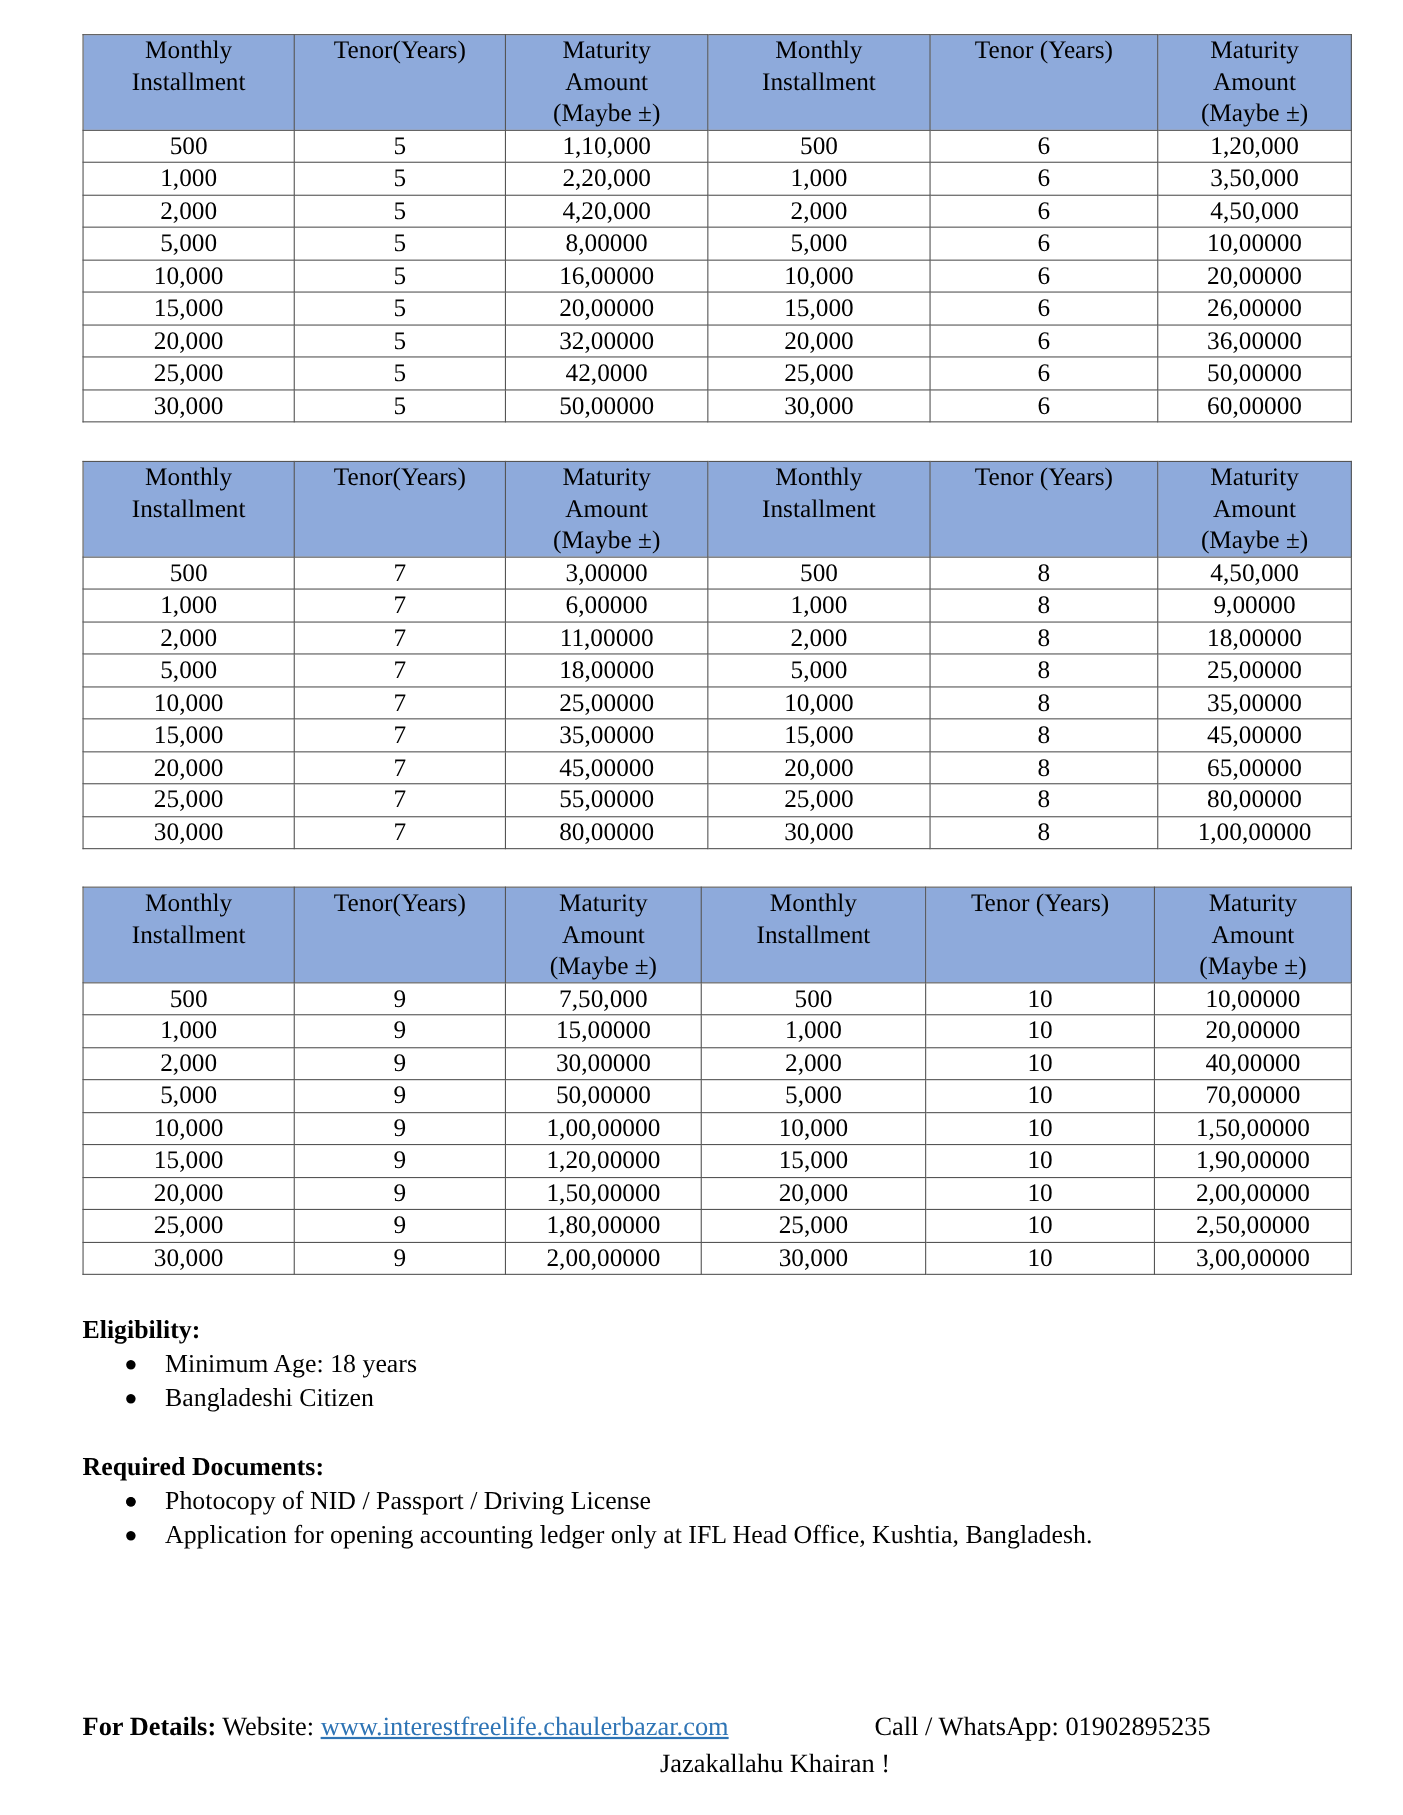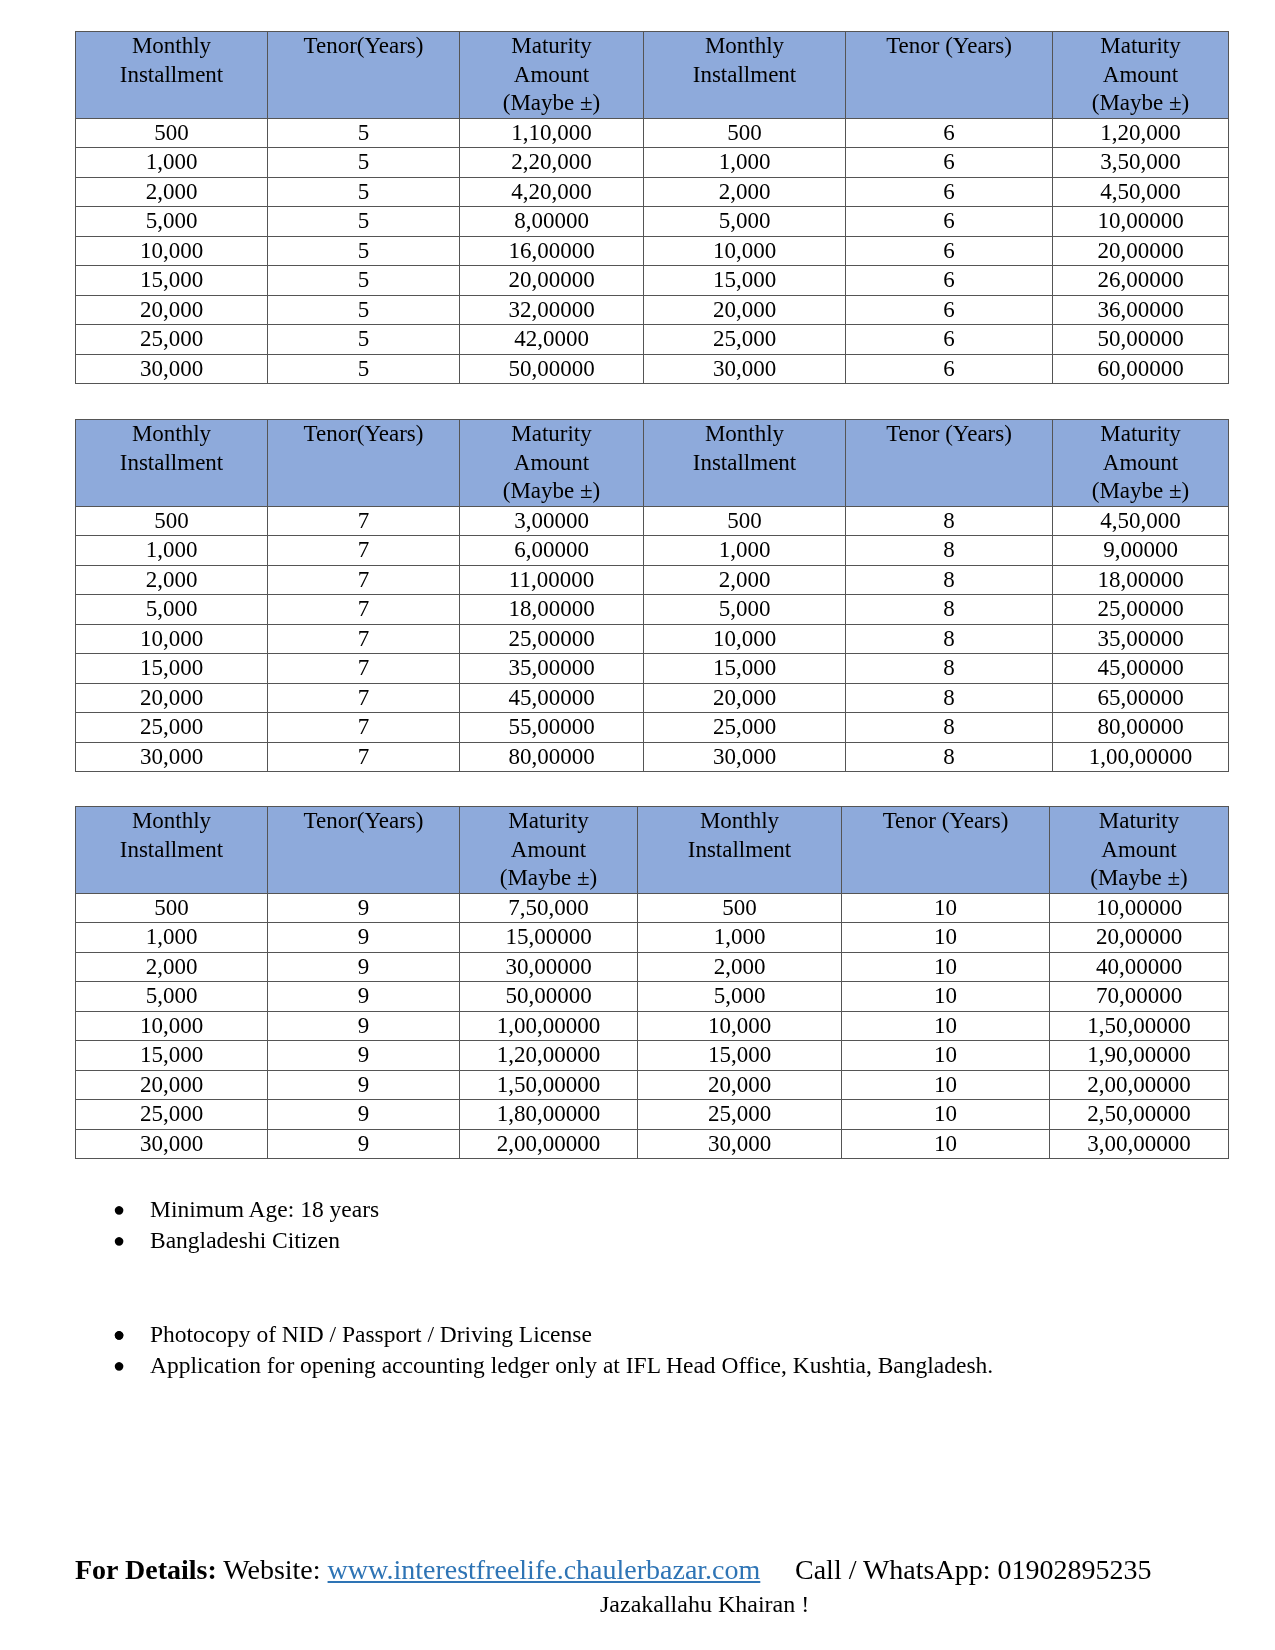--- a/index.html
+++ b/index.html
@@ -33,21 +33,21 @@
     .heading { font-weight: bold; }
     ul.blist { list-style: none; margin: 0; padding: 0; }
     ul.blist li { position: relative; padding-left: 75px; }
     ul.blist li .bullet {
       position: absolute; left: 38px; top: 0;
       font-size: 20px;
     }
     #eligibility { top: 1194px; }
     #documents { top: 1319px; }
     #facilities { top: 1474px; }
-    #details { top: 1554px; left: 75px; font-size: 28px; line-height: 32px; position: absolute; width: 1150px; }
+    #details { top: 1554px; left: 75px; font-size: 24px; line-height: 32px; position: absolute; width: 1150px; }
     #details .link { color: #2e74b5; text-decoration: underline; }
     #details .call { position: absolute; left: 720px; top: 0; }
     #thanks { position: absolute; top: 1592px; left: 600px; font-size: 24px; line-height: 24px; }
   </style>
 </head>
 <body>
 
 <table class="tbl" id="t1">
   <colgroup>
     <col style="width:192px">
@@ -327,27 +327,29 @@
         <td>9</td>
         <td>2,00,00000</td>
         <td>30,000</td>
         <td>10</td>
         <td>3,00,00000</td>
       </tr>
     </tbody>
 </table>
 
 <div class="sec" id="eligibility">
+  <div class="heading">Eligibility:</div>
   <ul class="blist">
     <li><span class="bullet">●</span><span>Minimum Age: 18 years</span></li>
     <li><span class="bullet">●</span><span>Bangladeshi Citizen</span></li>
   </ul>
 </div>
 
 <div class="sec" id="documents">
+  <div class="heading">Required Documents:</div>
   <ul class="blist">
     <li><span class="bullet">●</span></li>
     <li><span class="bullet">●</span><span>Photocopy of NID / Passport / Driving License</span></li>
     <li><span class="bullet">●</span><span>Application for opening accounting ledger only at IFL Head Office, Kushtia, Bangladesh.</span></li>
   </ul>
 </div>
 
 <div class="sec" id="facilities">
 </div>
 

